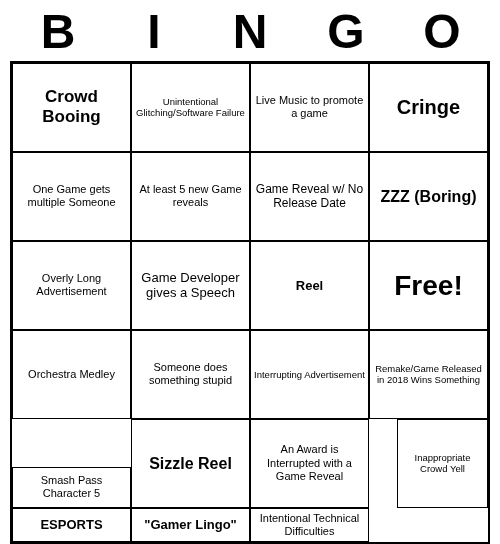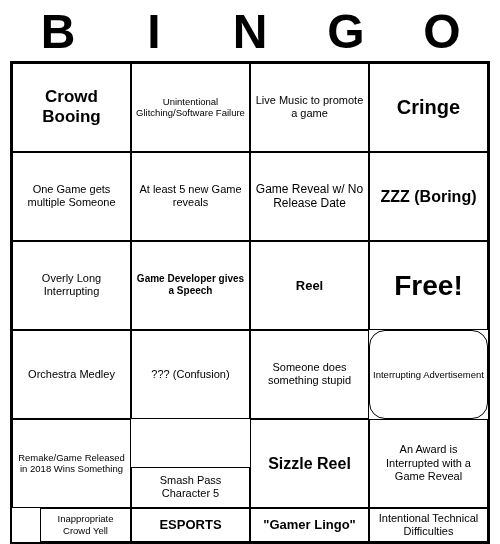--- a/index.html
+++ b/index.html
@@ -102,41 +102,38 @@
     <div class="bingo-cell" style="font-size: 11px;">
       <span>At least 5 new Game reveals</span>
     </div>
     <div class="bingo-cell" style="font-size: 12px;">
       <span>Game Reveal w/ No Release Date</span>
     </div>
     <div class="bingo-cell zzz">
       <span>ZZZ (Boring)</span>
     </div>
     <div class="bingo-cell" style="font-size: 11px;">
-      <span>Overly Long Interrupting</span>
+      <span>Overly Long Advertisement</span>
     </div>
-    <div class="bingo-cell" style="font-size: 10px; font-weight: bold;">
+    <div class="bingo-cell" style="font-size: 13px;">
       <span>Game Developer gives a Speech</span>
     </div>
     <div class="bingo-cell medium-text">
       <span>Reel</span>
     </div>
     <div class="bingo-cell free">
       <span>Free!</span>
     </div>
     <div class="bingo-cell" style="font-size: 11px;">
       <span>Orchestra Medley</span>
     </div>
     <div class="bingo-cell" style="font-size: 11px;">
-      <span>??? (Confusion)</span>
-    </div>
-    <div class="bingo-cell" style="font-size: 11px;">
       <span>Someone does something stupid</span>
     </div>
-    <div class="bingo-cell" style="font-size: 9.5px; border-radius: 16px;">
+    <div class="bingo-cell" style="font-size: 9.5px;">
       <span>Interrupting Advertisement</span>
     </div>
     <div class="bingo-cell" style="font-size: 9.5px;">
       <span>Remake/Game Released in 2018 Wins Something</span>
     </div>
     <div class="bingo-cell" style="font-size: 11px; margin-top: 48px;">
       <span>Smash Pass Character 5</span>
     </div>
     <div class="bingo-cell sizzle">
       <span>Sizzle Reel</span>

